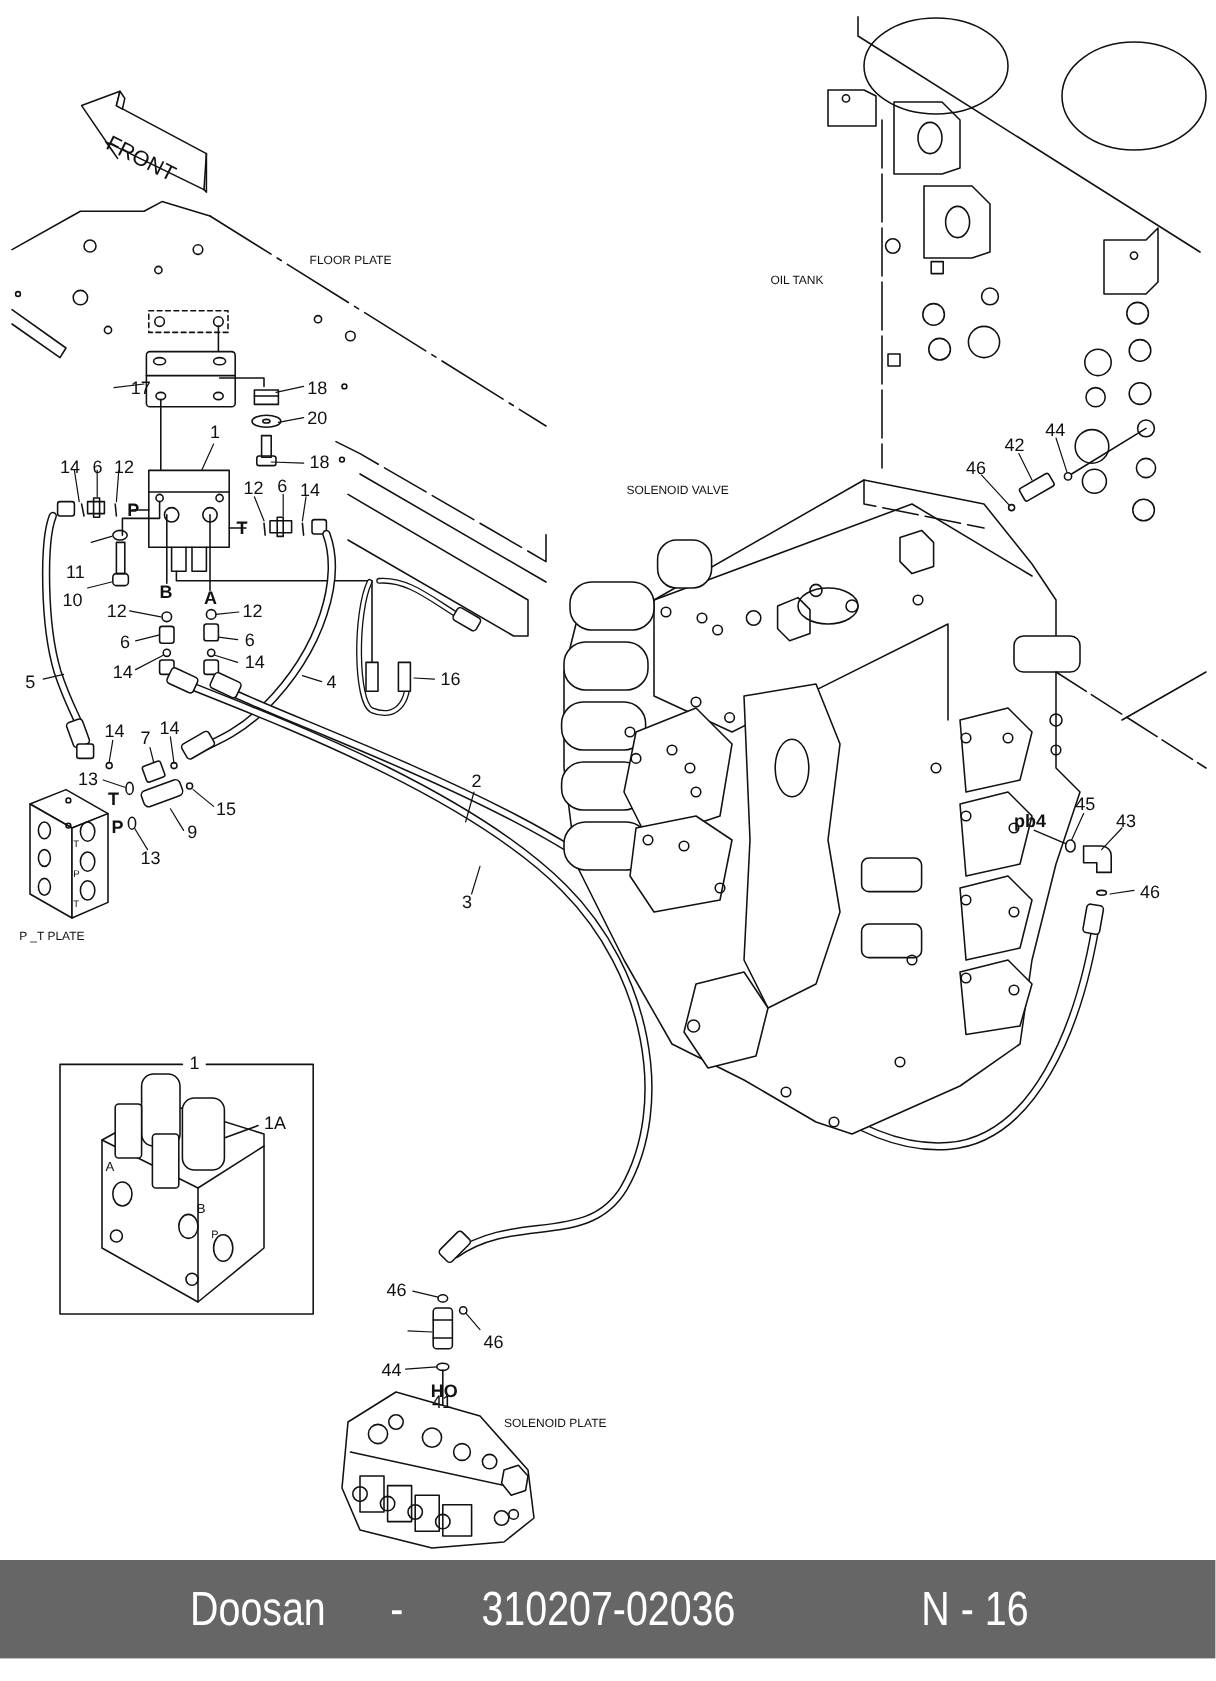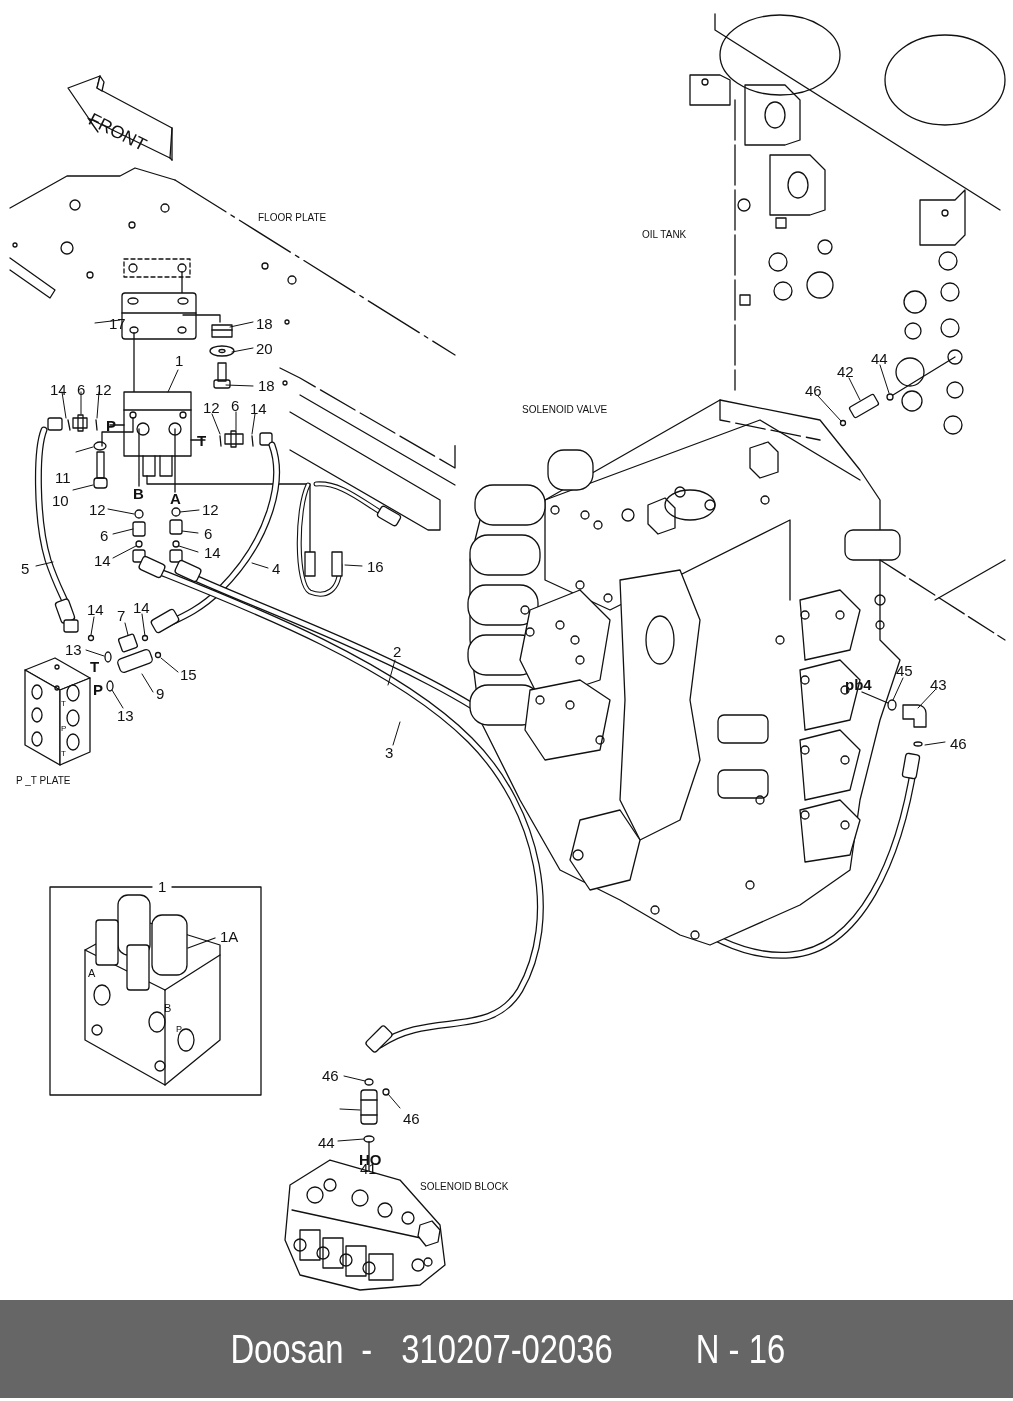--- a/index.html
+++ b/index.html
@@ -2,21 +2,21 @@
 <html><head>
 <meta charset="utf-8">
 <style>
   html, body { margin: 0; padding: 0; background: #ffffff; }
   body { width: 1013px; height: 1401px; position: relative; overflow: hidden; font-family: "Liberation Sans", sans-serif; }
   #diagram { position: absolute; left: 0; top: 0; width: 1013px; height: 1300px; }
   #diagram svg { position: absolute; left: 0; top: 0; }
   .lbl { position: absolute; font-family: "Liberation Sans", sans-serif; font-size: 15px; color: #111; line-height: 1; white-space: nowrap; }
   .lbl.big { font-size: 10px; }
   .lbl.bold { font-weight: bold; font-size: 15px; }
-  .footer { position: absolute; left: 0; top: 1300px; width: 1013px; height: 98px; background: #666666; display: flex; align-items: center; justify-content: center; }
+  .footer { position: absolute; left: 0; top: 1300px; width: 1013px; height: 82px; background: #666666; display: flex; align-items: center; justify-content: center; gap: 36px; }
   .footer span { color: #ffffff; font-family: "Liberation Sans", sans-serif; font-size: 40px; transform: scaleX(0.82); display: inline-block; letter-spacing: 0; }
   .footer .gap { width: 50px; }
 </style>
 </head>
 <body>
 
 <div id="diagram">
 <svg width="1013" height="1300" viewBox="0 0 1013 1300" xmlns="http://www.w3.org/2000/svg" fill="none" stroke="#111" stroke-width="1.3" stroke-linejoin="round" stroke-linecap="round">
 
   <g>
@@ -396,21 +396,21 @@
     <line x1="388" y1="1094" x2="400" y2="1108"></line>
     <line x1="338" y1="1141" x2="364" y2="1139"></line>
   </g>
 </svg>
 
   <span class="lbl" style="left:94px; top:110px; font-size:18px; transform:rotate(27deg); transform-origin:left top;">FRONT</span>
   <span class="lbl big" style="left:258px; top:213px;">FLOOR PLATE</span>
   <span class="lbl big" style="left:642px; top:230px;">OIL TANK</span>
   <span class="lbl big" style="left:522px; top:405px;">SOLENOID VALVE</span>
   <span class="lbl big" style="left:16px; top:776px;">P _T PLATE</span>
-  <span class="lbl big" style="left:420px; top:1182px;">SOLENOID BLOCK</span>
+  <span class="lbl big" style="left:420px; top:1182px;">SOLENOID PLATE</span>
 
   <span class="lbl bold" style="left:106px; top:418px;">P</span>
   <span class="lbl bold" style="left:197px; top:433px;">T</span>
   <span class="lbl bold" style="left:133px; top:486px;">B</span>
   <span class="lbl bold" style="left:170px; top:491px;">A</span>
   <span class="lbl bold" style="left:90px; top:659px;">T</span>
   <span class="lbl bold" style="left:93px; top:682px;">P</span>
   <span class="lbl bold" style="left:845px; top:677px;">pb4</span>
   <span class="lbl bold" style="left:359px; top:1152px;">HO</span>
 

